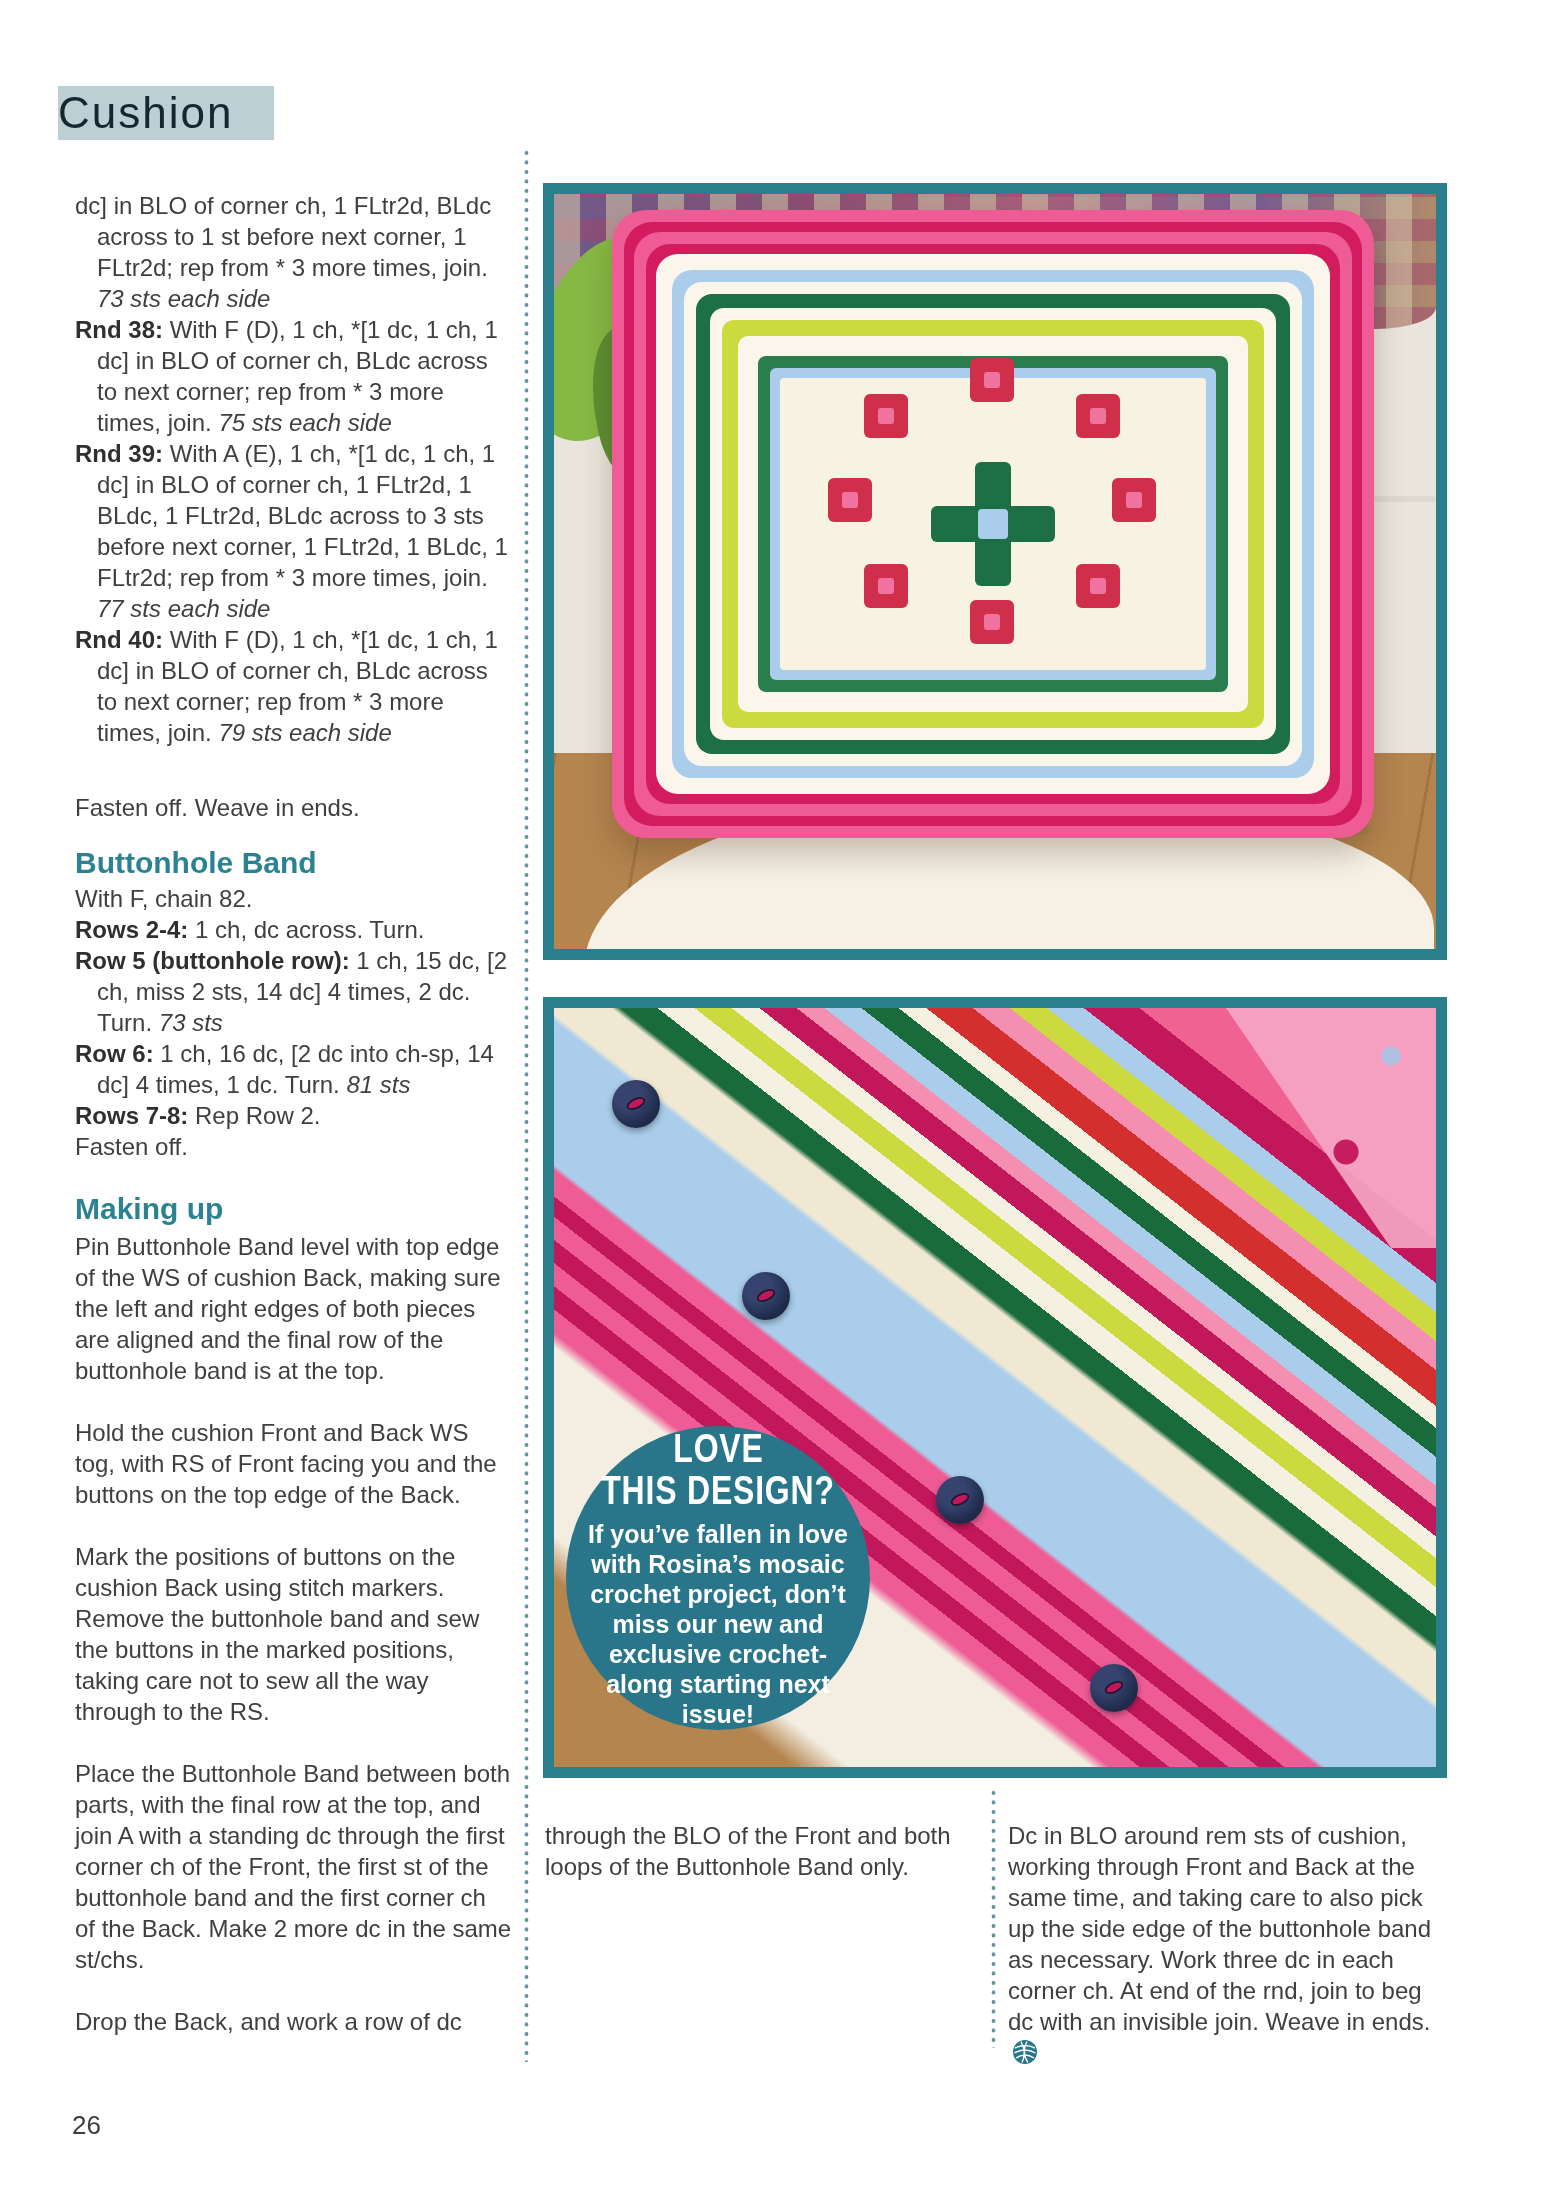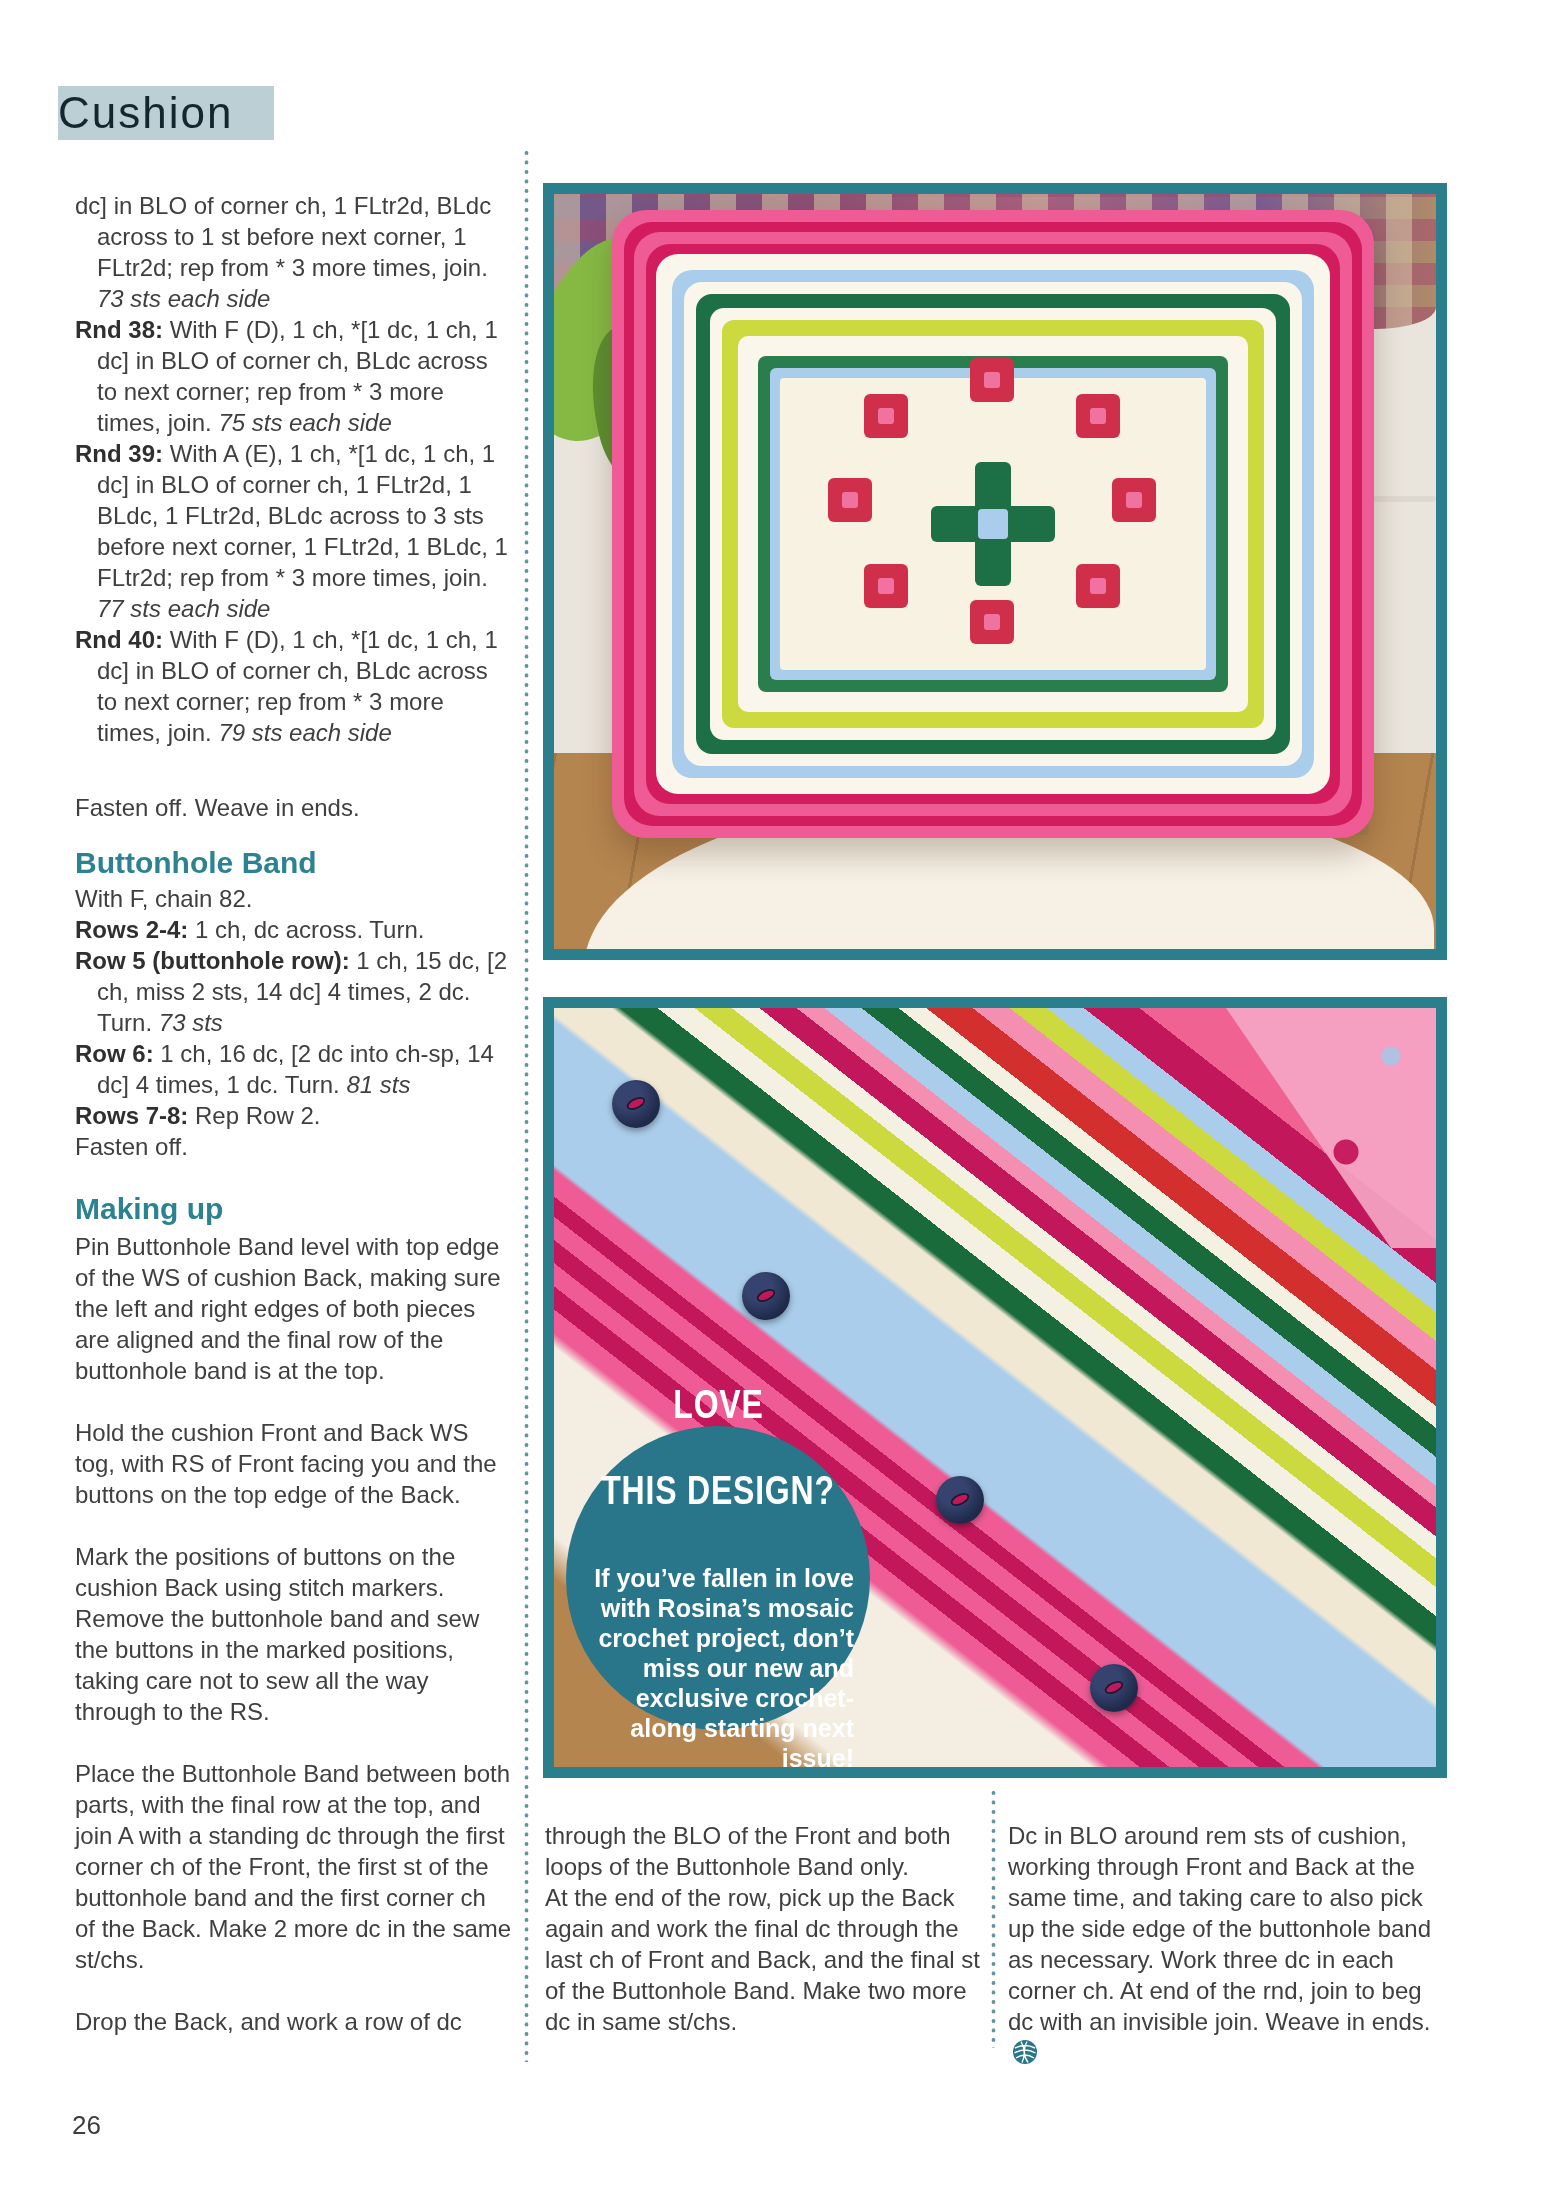--- a/index.html
+++ b/index.html
@@ -141,21 +141,21 @@
   }
   .button::after{
     content:"";position:absolute;left:14px;top:18px;width:20px;height:11px;
     background:#c2185b;border-radius:50%;transform:rotate(-25deg);
     box-shadow:inset 0 0 0 2px #141c33;
   }
   
   #badge{
     position:absolute;left:566px;top:1426px;width:304px;height:304px;border-radius:50%;
     background:#29758a;display:flex;flex-direction:column;align-items:center;
-    text-align:right;color:#ffffff;padding-top:0;box-sizing:border-box;justify-content:center;gap:44px;
+    text-align:center;color:#ffffff;padding-top:0;box-sizing:border-box;justify-content:center;
   }
   .badge-head{
     font-weight:700;font-size:40px;line-height:42px;letter-spacing:1px;
     transform:scaleX(.8);transform-origin:center;white-space:nowrap;
   }
   .badge-body{
     margin-top:8px;width:272px;font-weight:700;font-size:25px;line-height:30px;
   }
   
   #page-number{position:absolute;left:72px;top:2110px;font-size:26px;color:#3d3d3d;}
@@ -281,21 +281,20 @@
   </div>
 
   <div id="badge">
     <div class="badge-head">LOVE</div>
     <div class="badge-head">THIS DESIGN?</div>
     <div class="badge-body">If you’ve fallen in love with Rosina’s mosaic crochet project, don’t miss our new and exclusive crochet-along starting next issue!</div>
   </div>
 
   <div class="col" id="mid-col">
     <p class="plain">through the BLO of the Front and both loops of the Buttonhole Band only.</p>
-    <p class="plain">At the end of the row, pick up the Back again and work the final dc through the last ch of Front and Back, and the final st of the Buttonhole Band. Make two more dc in same st/chs.</p>
   </div>
 
   <div class="col" id="right-col">
     <p class="plain"><span>Dc in BLO around rem sts of cushion, working through Front and Back at the same time, and taking care to also pick up the side edge of the buttonhole band as necessary. Work three dc in each corner ch. At end of the rnd, join to beg dc with an invisible join. Weave in ends.</span><svg class="yarn-icon" width="26" height="26" viewBox="0 0 26 26">
           <circle cx="13" cy="13" r="12" fill="#29758a"></circle>
           <path d="M3 9 Q13 4 23 9 M2.5 14 Q13 8 23.5 14 M4 19 Q13 13 22 19 M9 2.5 Q15 13 10 23.5 M15 2.5 Q9 13 16 23.5" stroke="#ffffff" stroke-width="1.4" fill="none"></path>
         </svg></p>
   </div>
 
   <div id="page-number">26</div>

